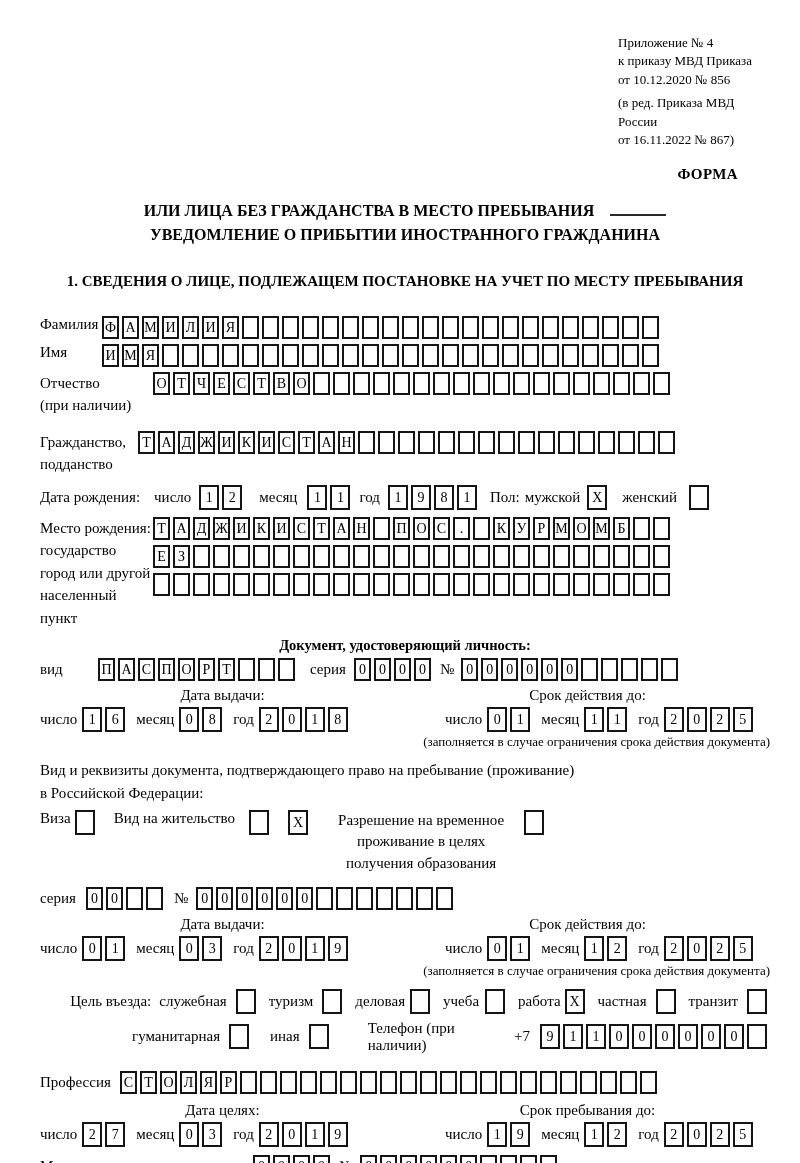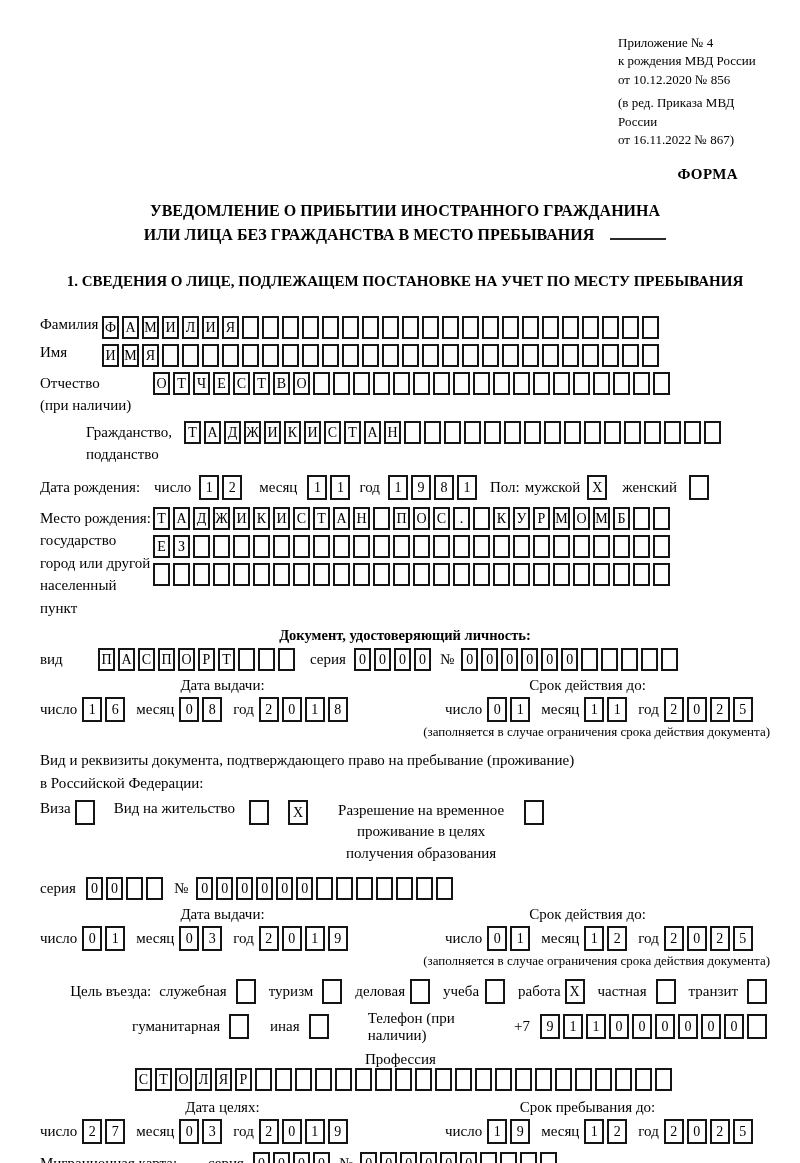--- a/index.html
+++ b/index.html
@@ -73,35 +73,35 @@
   .inlinegap { margin:0 10px 0 14px; }
   .gap8 { margin-right:8px; }
 </style>
 </head>
 <body>
 
 <div class="page">
 
   <div class="appendix">
     <div>Приложение № 4</div>
-    <div>к рождения МВД России</div>
+    <div>к приказу МВД Приказа</div>
     <div>от 10.12.2020 № 856</div>
     <div class="amend">
       <div>(в ред. Приказа МВД России</div>
       <div>от 16.11.2022 № 867)</div>
     </div>
   </div>
 
   <div class="forma">ФОРМА</div>
 
   <div class="title">
-    <div>УВЕДОМЛЕНИЕ О ПРИБЫТИИ ИНОСТРАННОГО ГРАЖДАНИНА</div>
     <div>
       <span>ИЛИ ЛИЦА БЕЗ ГРАЖДАНСТВА В МЕСТО ПРЕБЫВАНИЯ</span><span class="blank-line"></span>
     </div>
+    <div>УВЕДОМЛЕНИЕ О ПРИБЫТИИ ИНОСТРАННОГО ГРАЖДАНИНА</div>
   </div>
 
   <div class="sec-h">1. СВЕДЕНИЯ О ЛИЦЕ, ПОДЛЕЖАЩЕМ ПОСТАНОВКЕ НА УЧЕТ ПО МЕСТУ ПРЕБЫВАНИЯ</div>
 
   <div class="row" style="margin-top:26px;">
     <span class="lbl w-name">Фамилия</span>
     <span class="cells">
         <span class="cell">Ф</span>
         <span class="cell">А</span>
         <span class="cell">М</span>
@@ -195,21 +195,21 @@
         <span class="cell"></span>
         <span class="cell"></span>
         <span class="cell"></span>
         <span class="cell"></span>
         <span class="cell"></span>
         <span class="cell"></span>
         <span class="cell"></span>
       </span>
   </div>
 
-  <div class="row" style="margin-top:4px;justify-content:center;">
+  <div class="row" style="margin-top:14px;">
     <span class="lblcol w-cit">
       <div>Гражданство,</div>
       <div>подданство</div>
     </span>
     <span class="cells">
         <span class="cell">Т</span>
         <span class="cell">А</span>
         <span class="cell">Д</span>
         <span class="cell">Ж</span>
         <span class="cell">И</span>
@@ -625,21 +625,21 @@
           <span class="cell">0</span>
           <span class="cell">0</span>
           <span class="cell">0</span>
           <span class="cell">0</span>
           <span class="cell">0</span>
           <span class="cell"></span>
         </span>
     </span>
   </div>
 
-  <div class="row rowc" style="margin-top:7px;flex-direction:column;">
+  <div class="row rowc" style="margin-top:17px;">
     <span class="lbl w-prof">Профессия</span>
     <span class="cells">
         <span class="cell">С</span>
         <span class="cell">Т</span>
         <span class="cell">О</span>
         <span class="cell">Л</span>
         <span class="cell">Я</span>
         <span class="cell">Р</span>
         <span class="cell"></span>
         <span class="cell"></span>

